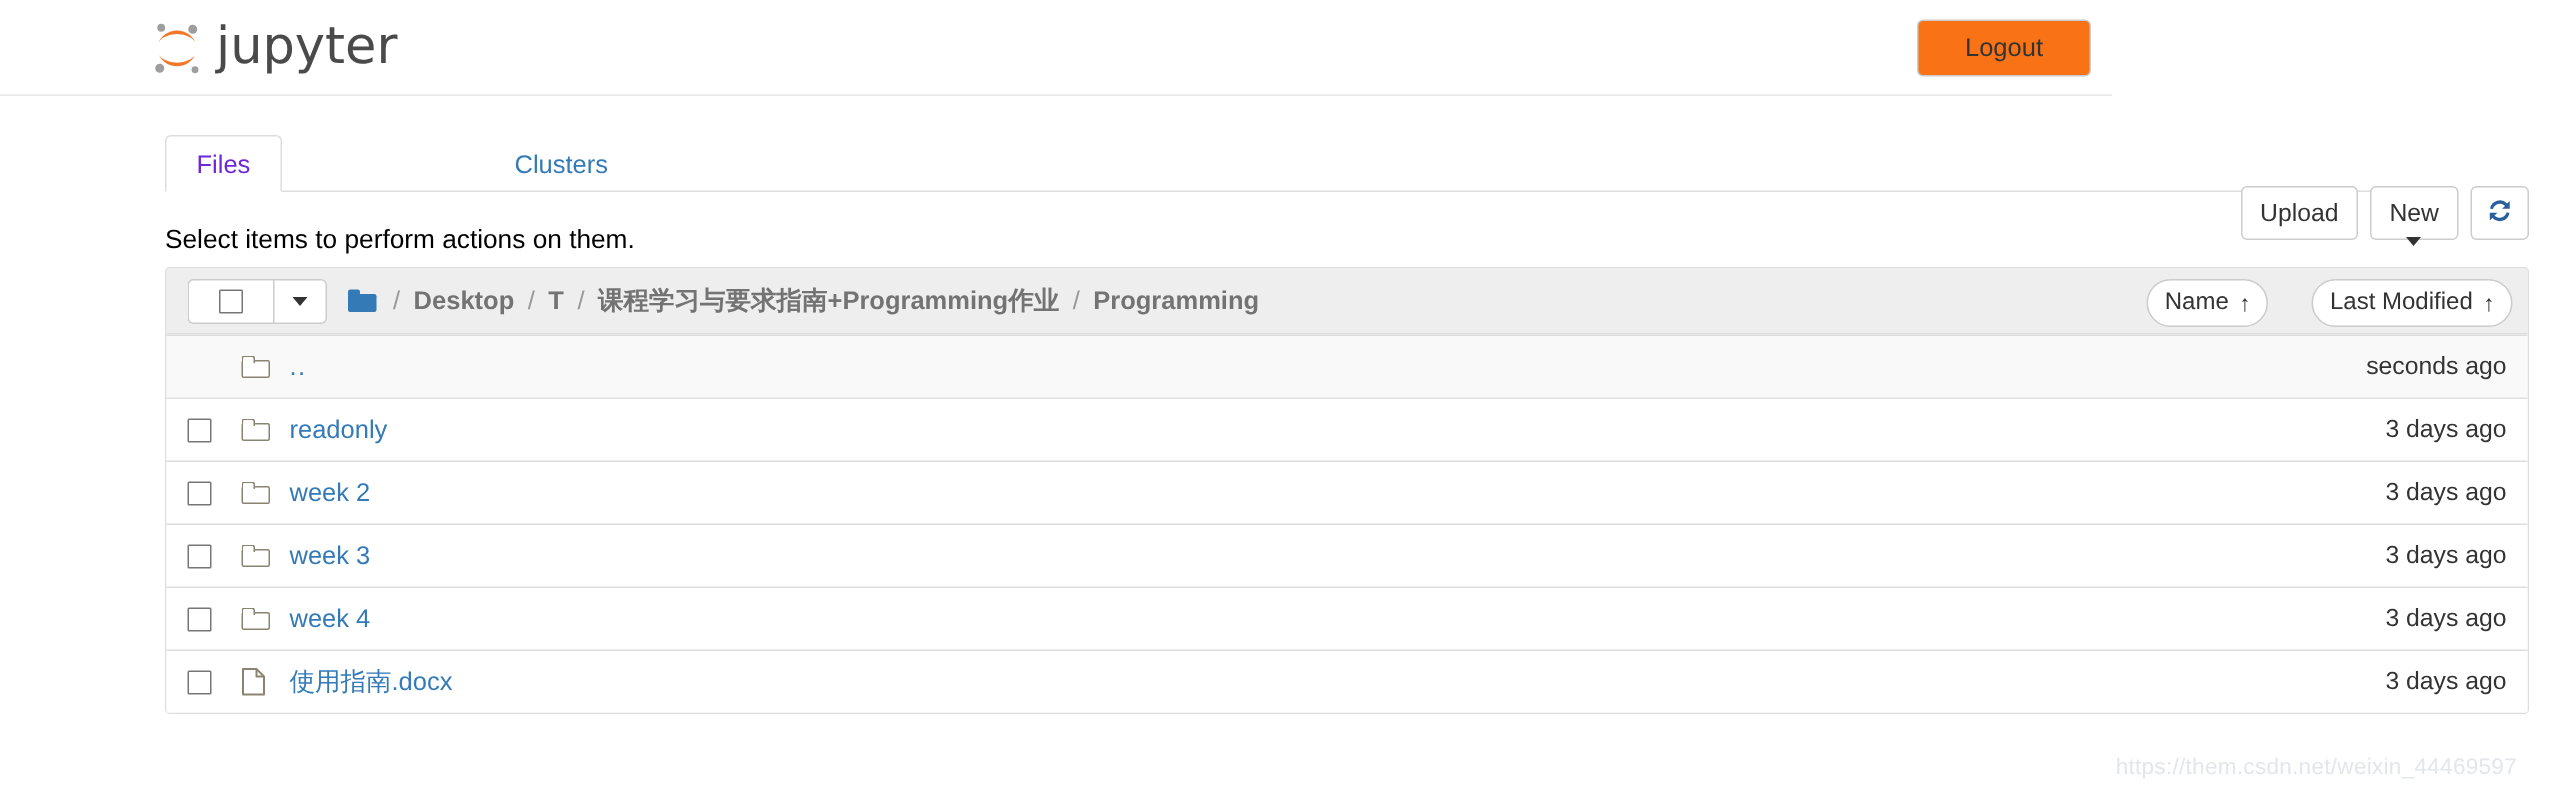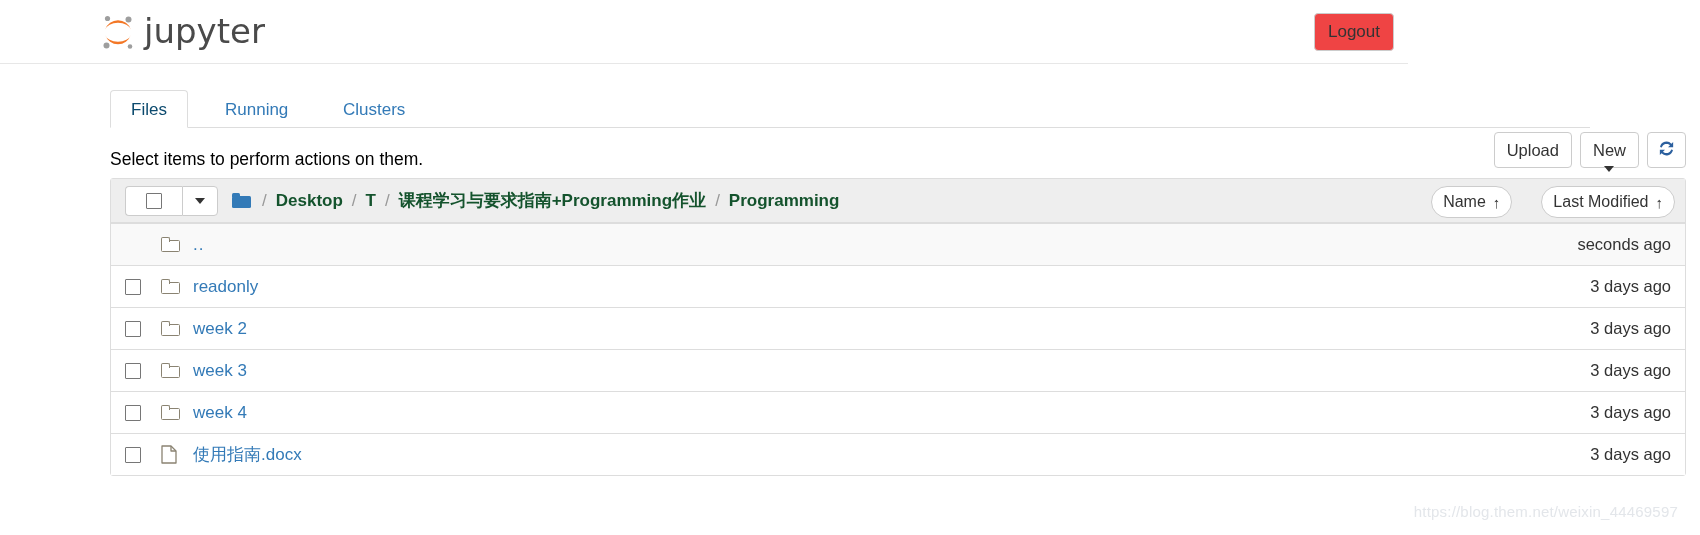--- a/index.html
+++ b/index.html
@@ -52,24 +52,24 @@
     font-size: 34px;
     color: #4a4a4a;
     letter-spacing: 0px;
     line-height: 1;
     padding-bottom: 3px;
   }
   #logout-button {
     position: absolute;
     right: 14px;
     top: 13px;
-    padding: 8px 13px;
+    padding: 8px 31px;
     border: 1px solid #cccccc;
     border-radius: 4px;
-    background: #ef4444;
+    background: #f97316;
     color: #333333;
     font-size: 17px;
     line-height: 20px;
     cursor: pointer;
   }
 
   
   #tabs {
     position: absolute;
     left: 110px;
@@ -86,21 +86,21 @@
     line-height: 19px;
     color: #337ab7;
     cursor: pointer;
     background: transparent;
     border: 1px solid transparent;
     border-radius: 4px 4px 0 0;
     box-sizing: border-box;
     height: 38px;
   }
   .tab.active {
-    color: #0c4a6e;
+    color: #6d28d9;
     background: #ffffff;
     border: 1px solid #dddddd;
     border-bottom-color: #ffffff;
     cursor: default;
   }
   #tab-files { left: 0px; }
   #tab-running { left: 94px; }
   #tab-clusters { left: 212px; }
 
   
@@ -110,21 +110,21 @@
     top: 148px;
     font-size: 17.5px;
     line-height: 22px;
     color: #000000;
   }
   #tree-buttons {
     position: absolute;
     right: 14px;
     top: 140px;
     display: flex;
-    align-items: center;
+    align-items: flex-end;
     height: 20px;
   }
   .tb-btn {
     border: 1px solid #cccccc;
     background: #ffffff;
     color: #333333;
     font-size: 16.5px;
     line-height: 18px;
     padding: 8px 12px;
     border-radius: 4px;
@@ -217,21 +217,21 @@
     font-weight: bold;
     color: #337ab7;
     gap: 0px;
   }
   #breadcrumb .sep {
     color: #999999;
     font-weight: normal;
     padding: 0 9px;
   }
   #breadcrumb a {
-    color: #14532d;
+    color: #737373;
     text-decoration: none;
     cursor: pointer;
   }
   .folder-solid {
     width: 19px;
     height: 15px;
     position: relative;
     display: inline-block;
     margin-right: 2px;
   }
@@ -386,21 +386,20 @@
         </svg>
       </span>
       <span class="logo-text">jupyter</span>
     </div>
 
     <button id="logout-button">Logout</button>
   </div>
 
   <div id="tabs">
     <div id="tab-files" class="tab active">Files</div>
-    <div id="tab-running" class="tab">Running</div>
     <div id="tab-clusters" class="tab">Clusters</div>
   </div>
 
   <div id="notification-area">Select items to perform actions on them.</div>
 
   <div id="tree-buttons">
     <button id="upload-button" class="tb-btn">Upload</button>
     <button id="new-dropdown-button" class="tb-btn">
       <span>New</span>
       <span class="caret-down"></span>
@@ -516,15 +515,15 @@
             <path d="M10 1 L10 6 L15 6" fill="none" stroke="#8a8372" stroke-width="1.3" stroke-linejoin="round"></path>
           </svg>
         </span>
       </span>
       <a class="item-name">使用指南.docx</a>
       <span class="item-modified">3 days ago</span>
     </div>
 
   </div>
 
-  <div id="watermark">https://blog.them.net/weixin_44469597</div>
+  <div id="watermark">https://them.csdn.net/weixin_44469597</div>
 
 </div>
 
 </body></html>

